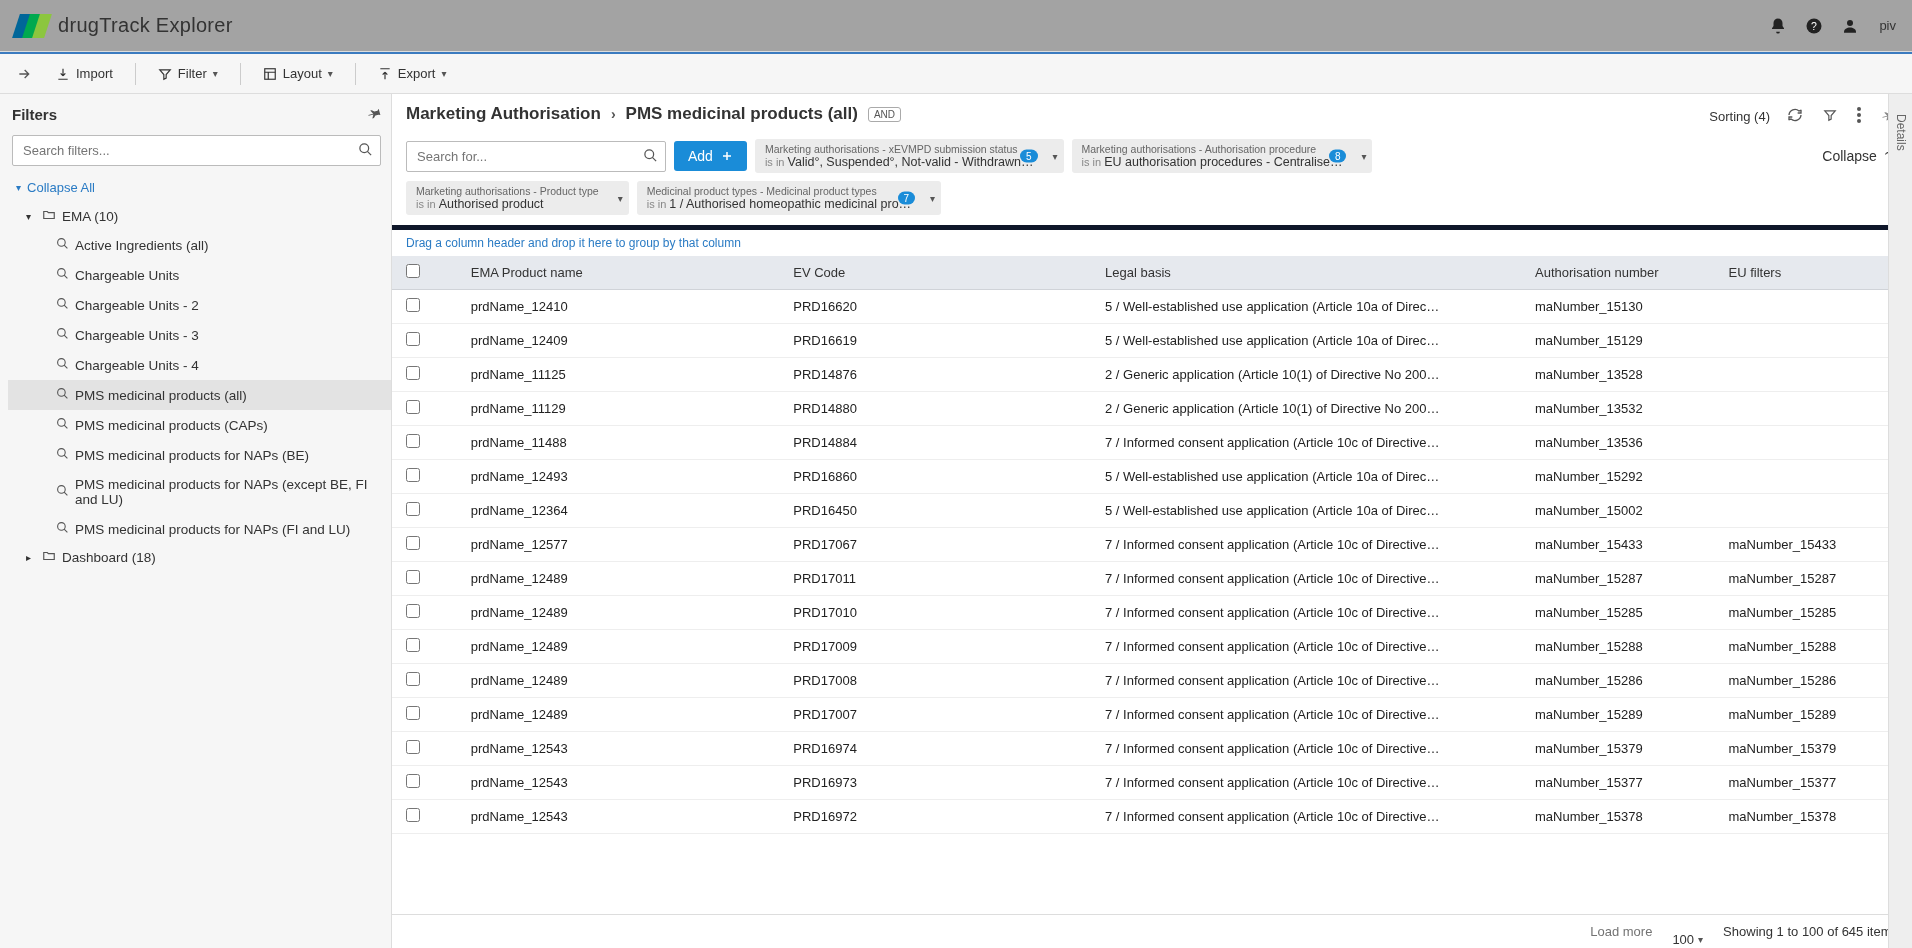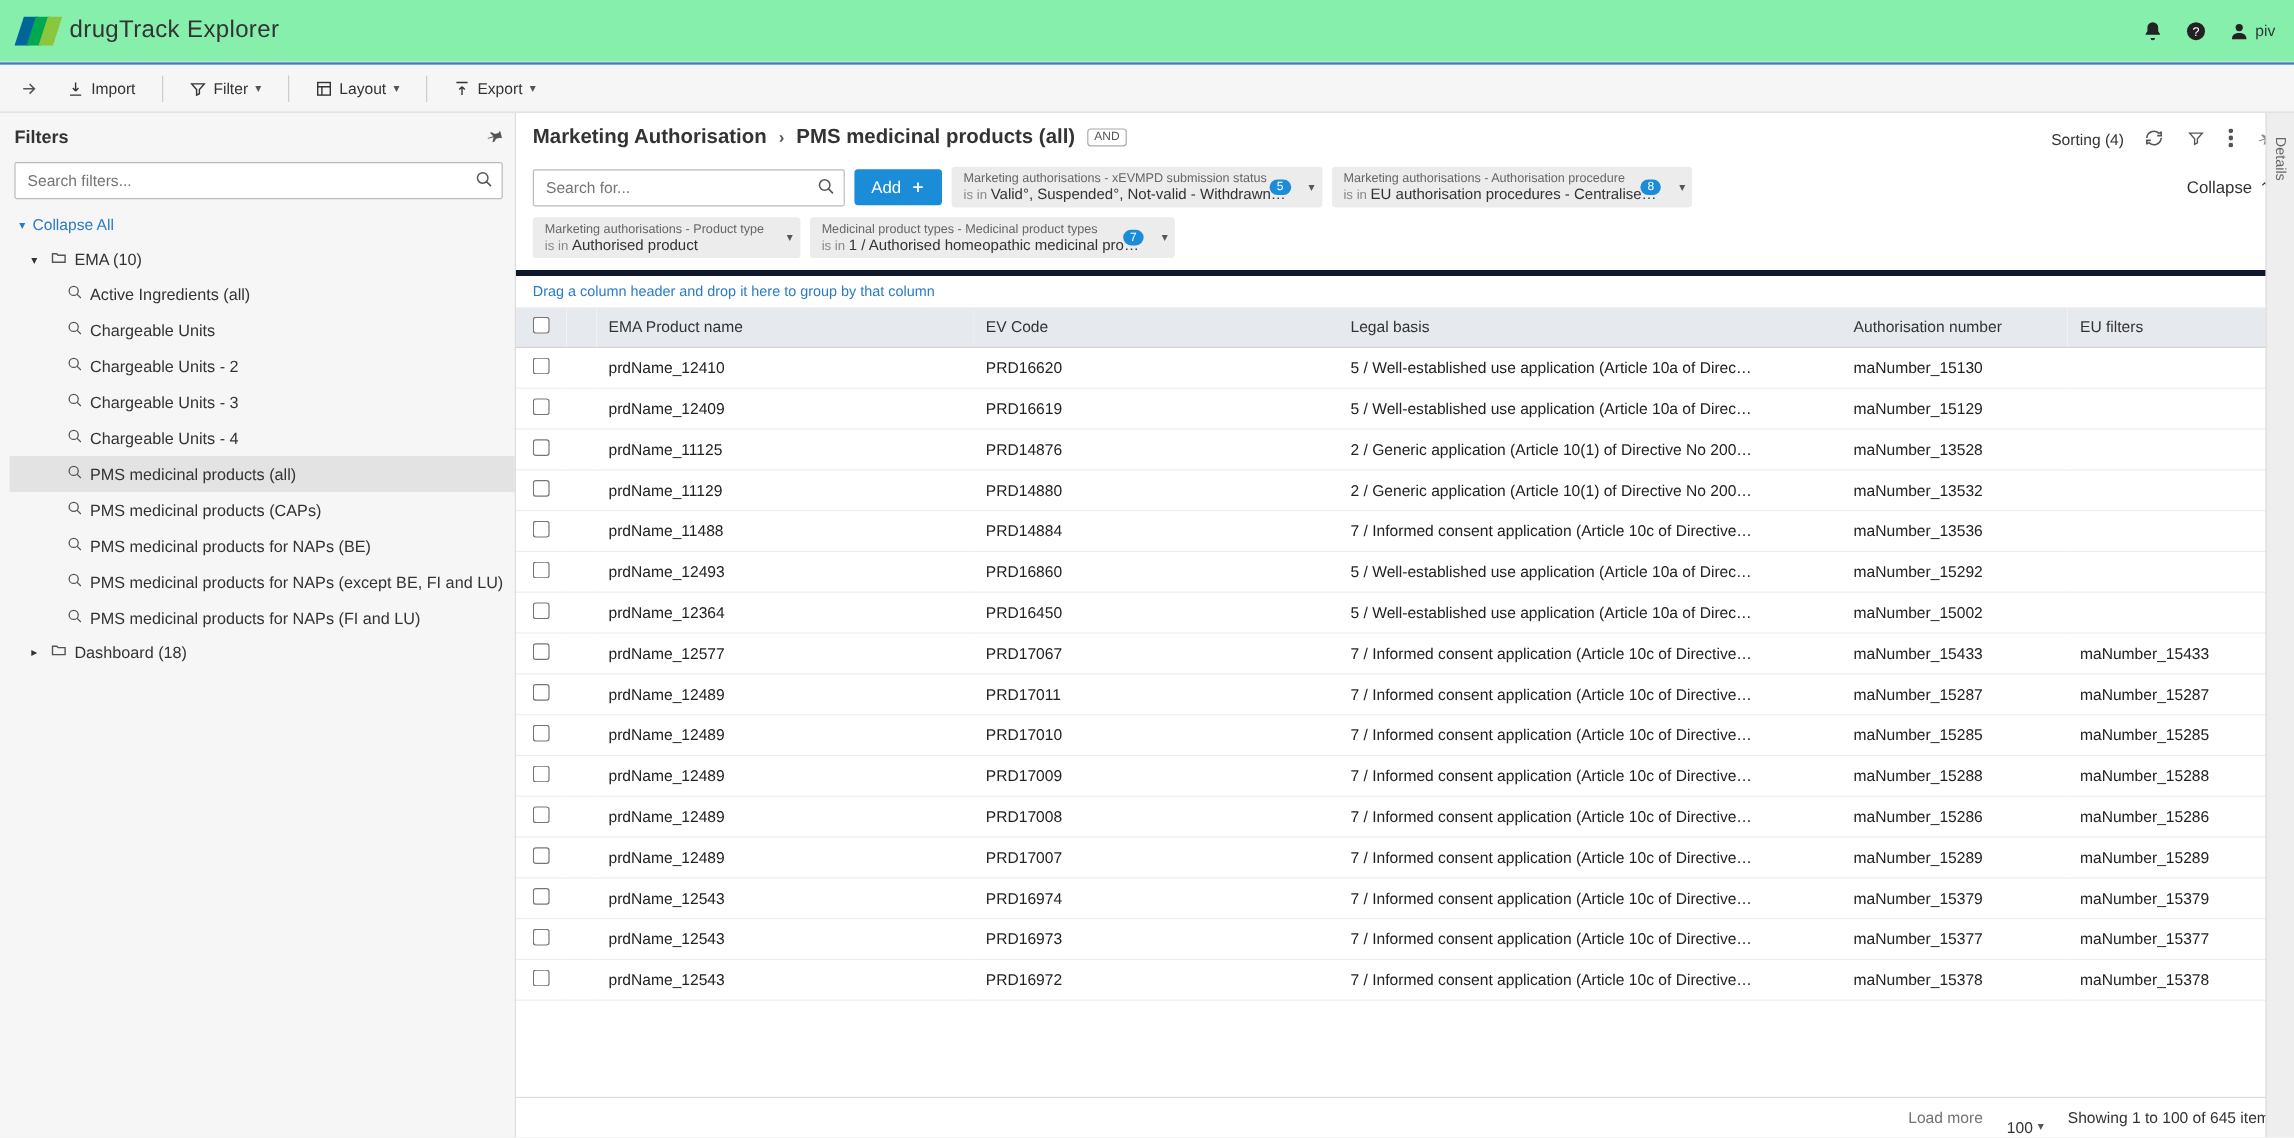--- a/index.html
+++ b/index.html
@@ -1,20 +1,20 @@
 <!DOCTYPE html>
 <html><head>
 <meta charset="utf-8">
 <style>
 * { box-sizing: border-box; margin: 0; padding: 0; }
 html, body { width: 100%; height: 100%; font-family: Arial, Helvetica, sans-serif; background: #f0f0f0; font-size: 13px; color: #333; }
 .app { display: flex; flex-direction: column; height: 948px; width: 1912px; overflow: hidden; }
 
 
-.header { display: flex; align-items: center; justify-content: space-between; height: 52px; background: #86efac; border-bottom: 1px solid #ddd; padding: 0 16px; }
+.header { display: flex; align-items: center; justify-content: space-between; height: 52px; background: #a3a3a3; border-bottom: 1px solid #ddd; padding: 0 16px; }
 .header-left { display: flex; align-items: center; gap: 12px; }
 .logo-stripes { display: flex; align-items: flex-end; gap: 0; }
 .logo-stripes span { width: 12px; height: 24px; transform: skewX(-18deg); margin-right: -2px; }
 .logo-stripes span:nth-child(1){background:#006699;}
 .logo-stripes span:nth-child(2){background:#00a94f;}
 .logo-stripes span:nth-child(3){background:#8cc63f;}
 .app-title { font-size: 20px; color: #333; letter-spacing: 0.3px; }
 .app-title .bold { font-weight: 400; }
 .header-right { display: flex; align-items: center; gap: 18px; color: #333; }
 .hicon { width: 18px; height: 18px; display:inline-flex; align-items:center; justify-content:center; }
@@ -26,21 +26,21 @@
 .toolbar-row { display: flex; align-items: center; height: 40px; background: #f6f6f6; border-bottom: 1px solid #ddd; padding: 0 10px; gap: 8px; }
 .toolbar-arrow { width: 28px; display:flex; justify-content:center; color:#555; }
 .toolbar-btn { display: flex; align-items: center; gap: 6px; padding: 5px 10px; color:#333; cursor: pointer; }
 .toolbar-sep { width:1px; height:22px; background:#ccc; margin:0 4px;}
 .chev { font-size:10px; color:#555; }
 
 
 .body { display: flex; flex: 1; overflow: hidden; position: relative; }
 
 
-.sidebar { width: 430px; background: #f6f6f6; border-right: 1px solid #ddd; display:flex; flex-direction:column; padding: 8px 0 0 8px;}
+.sidebar { width: 392px; background: #f6f6f6; border-right: 1px solid #ddd; display:flex; flex-direction:column; padding: 8px 0 0 8px;}
 .filters-head { display:flex; align-items:center; justify-content:space-between; padding: 4px 10px 8px 4px;}
 .filters-head h3 { font-size:15px; font-weight:bold; }
 .search-filters { margin: 4px 10px 10px 4px; position: relative; }
 .search-filters input { width: 100%; padding: 7px 30px 7px 10px; border:1px solid #bbb; border-radius:2px; background:#fff; font-size:13px; }
 .search-filters .sicon { position:absolute; right:8px; top:7px; color:#555;}
 .collapse-all { color:#2a7bc4; font-size:13px; padding: 4px 8px 8px 8px; display:flex; align-items:center; gap:6px; cursor:pointer;}
 .tree { font-size:13.5px; }
 .tree-row { display:flex; align-items:center; gap:6px; padding: 5px 6px 5px 18px; cursor:pointer; }
 .tree-row .caret { width:10px; font-size:10px; color:#333;}
 .tree-row .fold { width:14px; color:#555; }
@@ -89,21 +89,21 @@
 
 .footer { height:34px; border-top:1px solid #ddd; display:flex; align-items:center; justify-content:flex-end; gap:20px; padding:0 14px; background:#fff; font-size:13px;}
 .loadmore { color:#737373; cursor:pointer;margin-left:43px; }
 .page-size { display:flex; align-items:center; gap:4px;margin-top:15px; }
 
 
 .right-rail { position:absolute; right:0; top:0; bottom:0; width:24px; background:#eee; border-left:1px solid #ddd; display:flex; align-items:flex-start; justify-content:center; padding-top:20px;}
 .right-rail span { writing-mode:vertical-rl; font-size:12px; color:#666; }
 
 .pin-icon { transform: rotate(30deg); display:inline-block; }
-.user-block { display:flex; align-items:center; gap:4px; }
+.user-block { display:flex; align-items:center; gap:20px; }
 </style>
 </head>
 <body>
 
 <div class="app">
 
   <div class="header">
     <div class="header-left">
       <div class="logo-stripes">
           <span></span>

